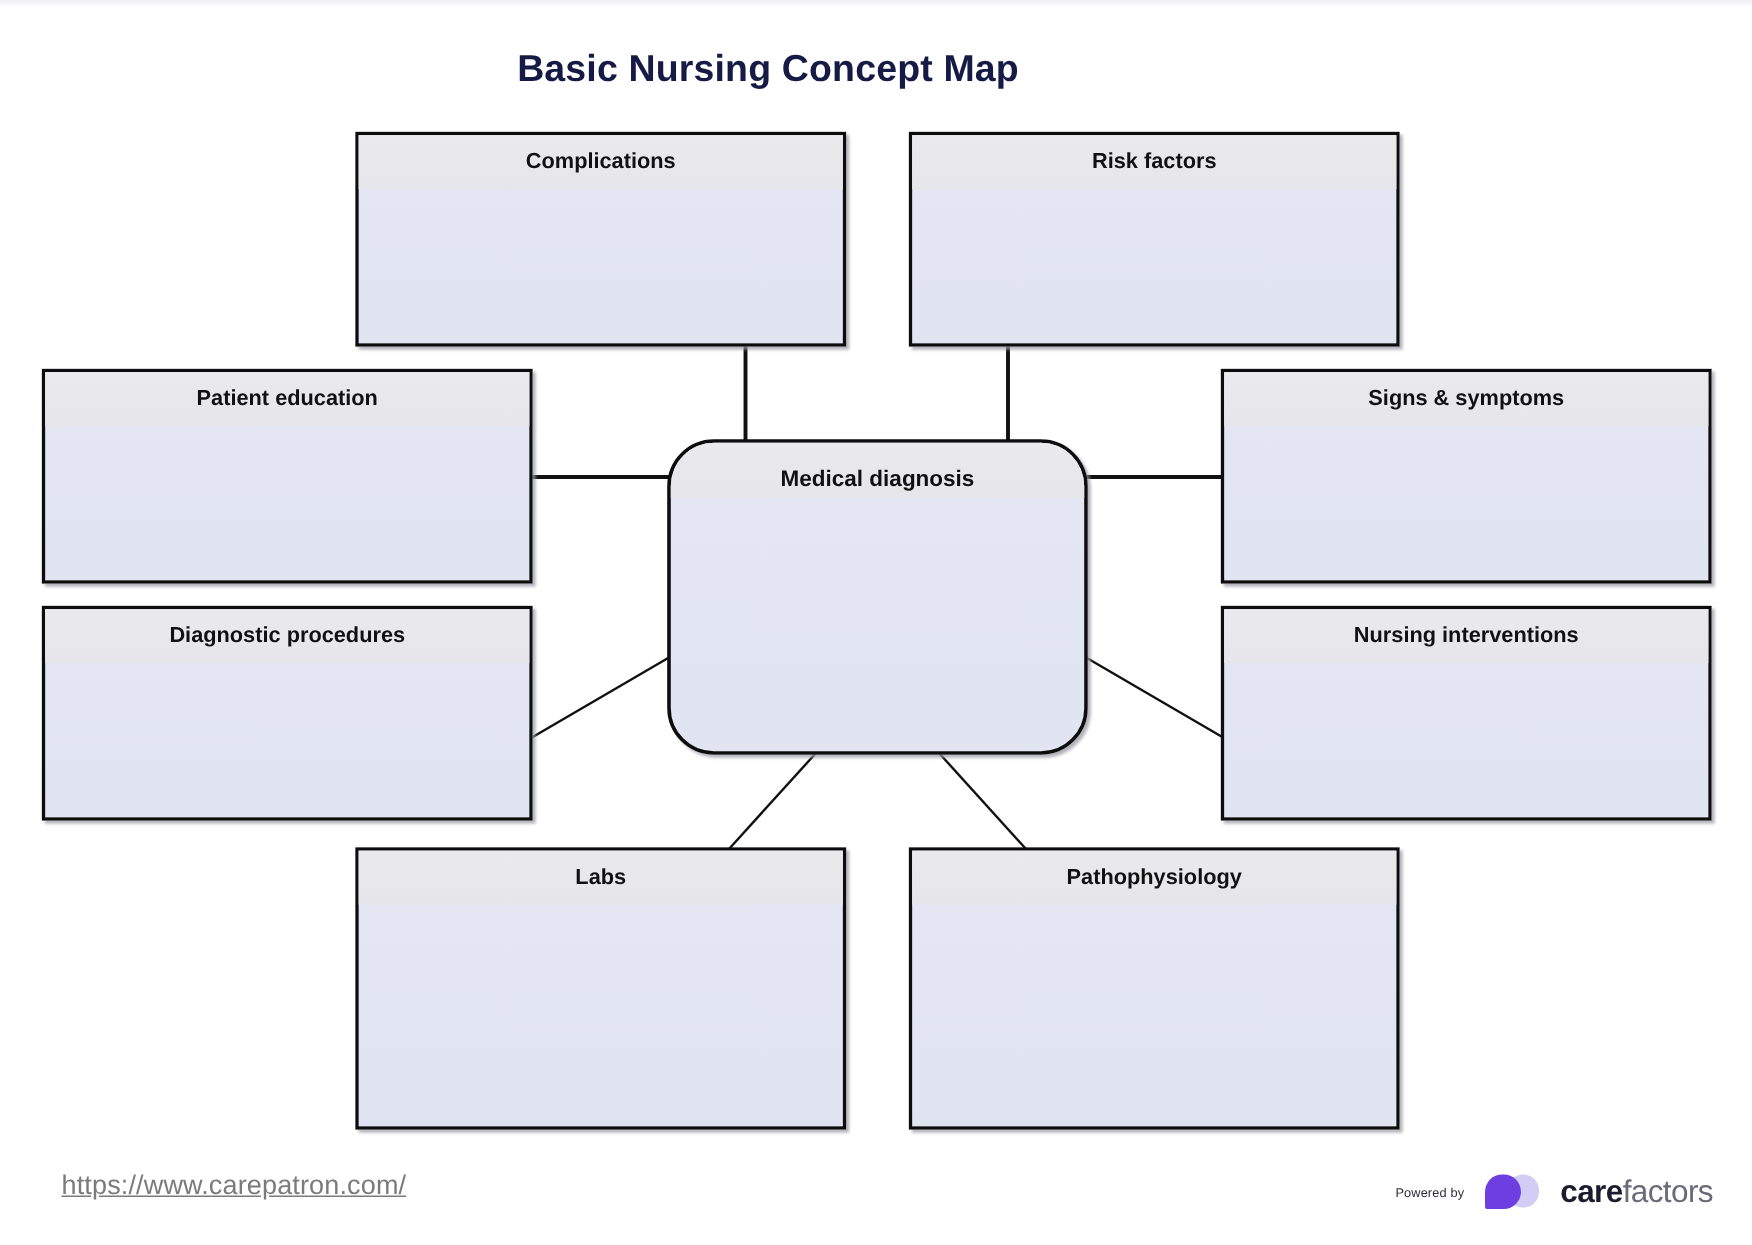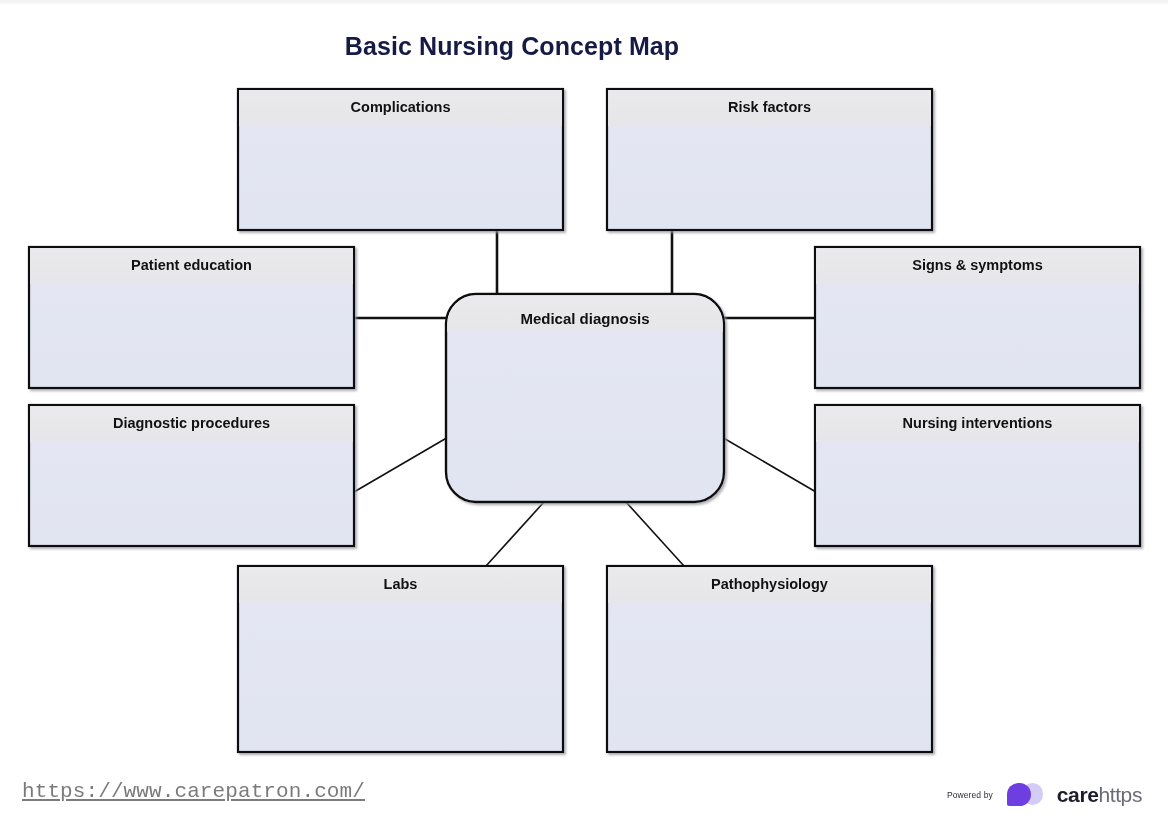--- a/index.html
+++ b/index.html
@@ -39,27 +39,26 @@
   #map-svg {
     position: absolute;
     left: 0;
     top: 0;
     width: 1168px;
     height: 830px;
   }
 
   .footer-link {
     position: absolute;
-    left: 22px;
+    left: 41px;
     top: 780px;
-    font-size: 21px;
+    font-size: 18px;
     color: #7b7b7b;
     text-decoration: underline;
     letter-spacing: 0.1px;
-    font-family: Liberation Mono, monospace;
   }
 
   .brand {
     position: absolute;
     right: 26px;
     top: 782px;
     display: flex;
     align-items: center;
     gap: 14px;
   }
@@ -194,15 +193,15 @@
 
 <a class="footer-link" href="#">https://www.carepatron.com/</a>
 
 <div class="brand">
   <span class="brand-powered">Powered by</span>
   <span class="brand-mark">
     <span class="blob-light"></span>
     <span class="blob-dark"></span>
   </span>
   <span class="brand-word">
-    <span class="w-care">care</span><span class="w-patron">https</span>
+    <span class="w-care">care</span><span class="w-patron">factors</span>
   </span>
 </div>
 
 </body></html>

